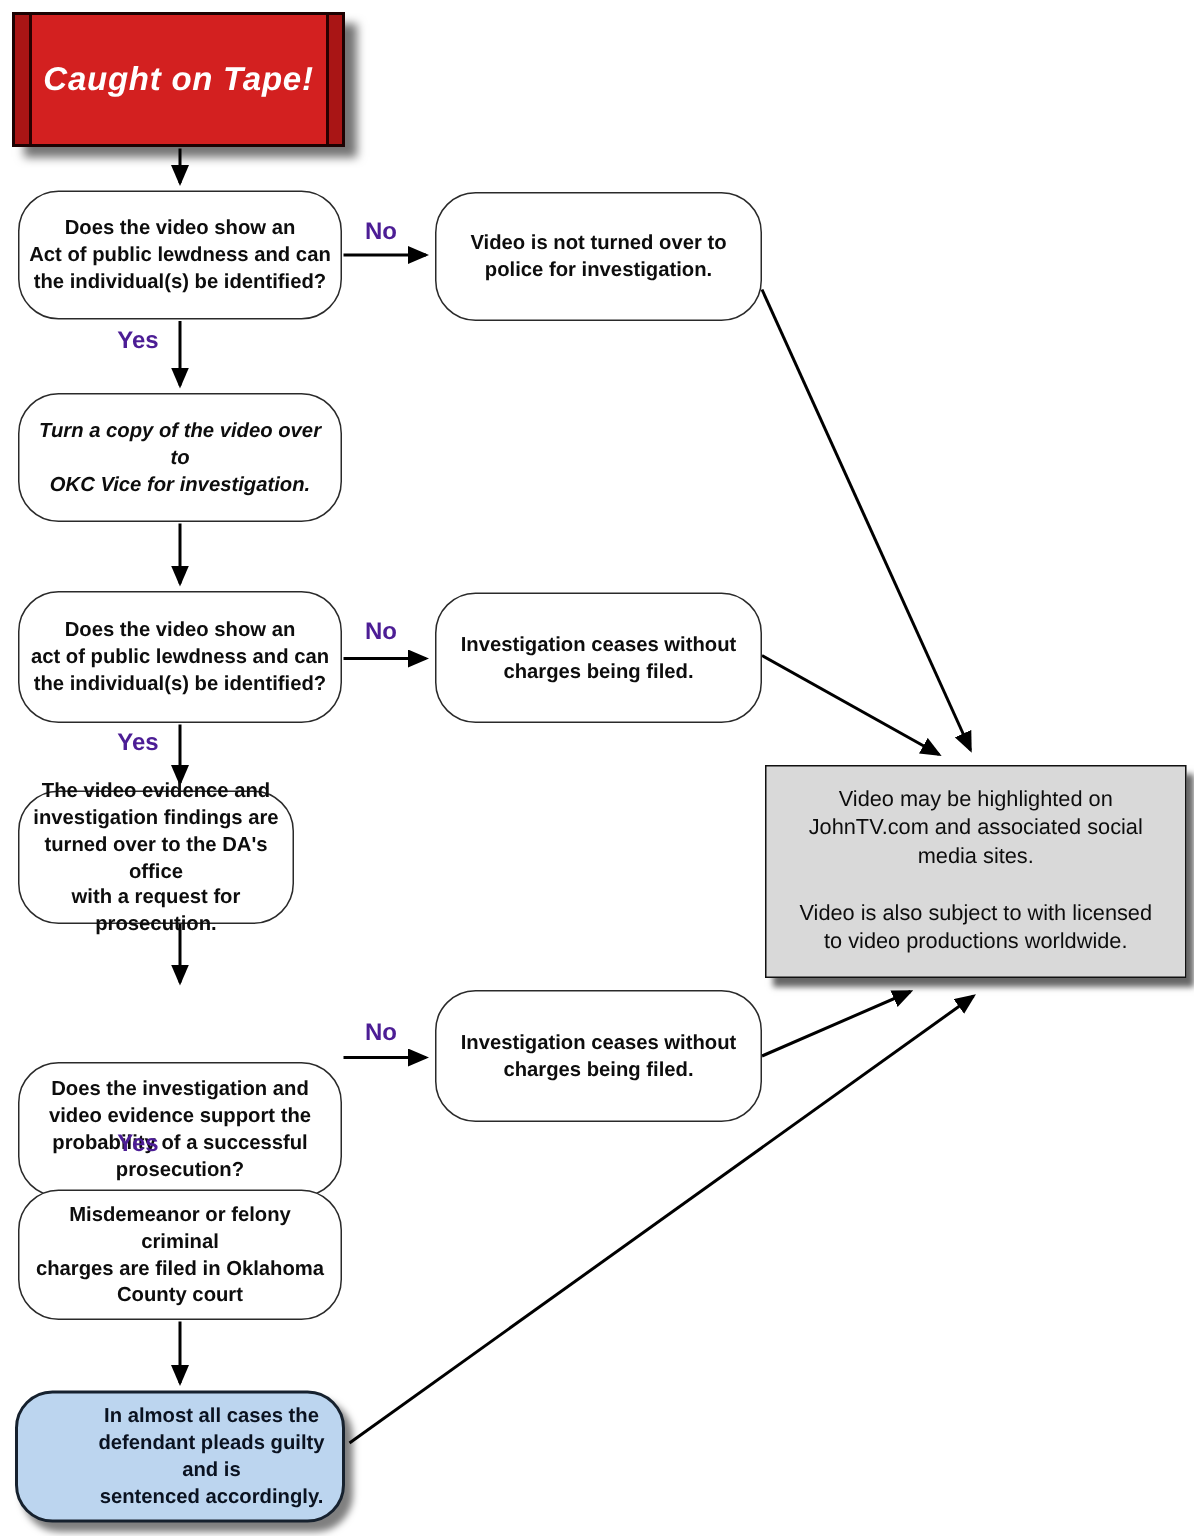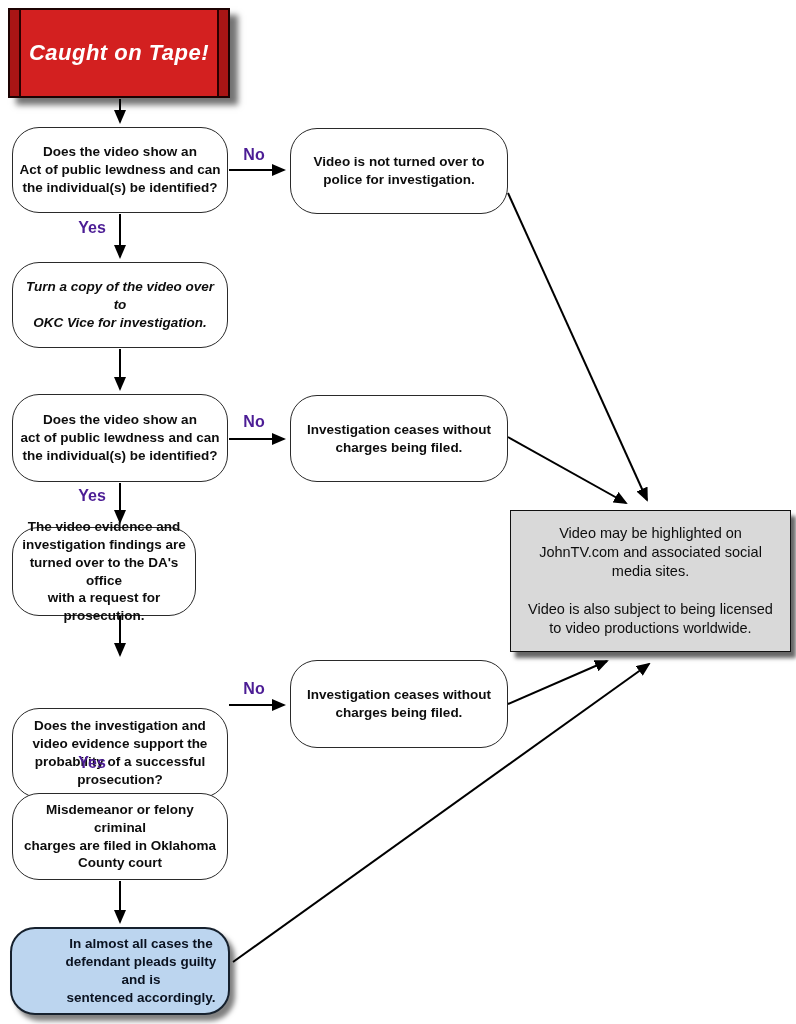--- a/index.html
+++ b/index.html
@@ -110,21 +110,21 @@
 County court</div>
 
   <div class="node outcome" style="left:10px;top:927px;width:220px;height:88px;padding-left:48px;">In almost all cases the
 defendant pleads guilty and is
 sentenced accordingly.</div>
 
   <div class="media-box">Video may be highlighted on
 JohnTV.com and associated social
 media sites.
 
-Video is also subject to being licensed
+Video is also subject to with licensed
 to video productions worldwide.</div>
 
   <div class="edge-label" style="left:234px;top:146px;width:40px;">No</div>
   <div class="edge-label" style="left:70px;top:219px;">Yes</div>
   <div class="edge-label" style="left:234px;top:413px;width:40px;">No</div>
   <div class="edge-label" style="left:70px;top:487px;">Yes</div>
   <div class="edge-label" style="left:234px;top:680px;width:40px;">No</div>
   <div class="edge-label" style="left:70px;top:754px;">Yes</div>
 
 </div>

